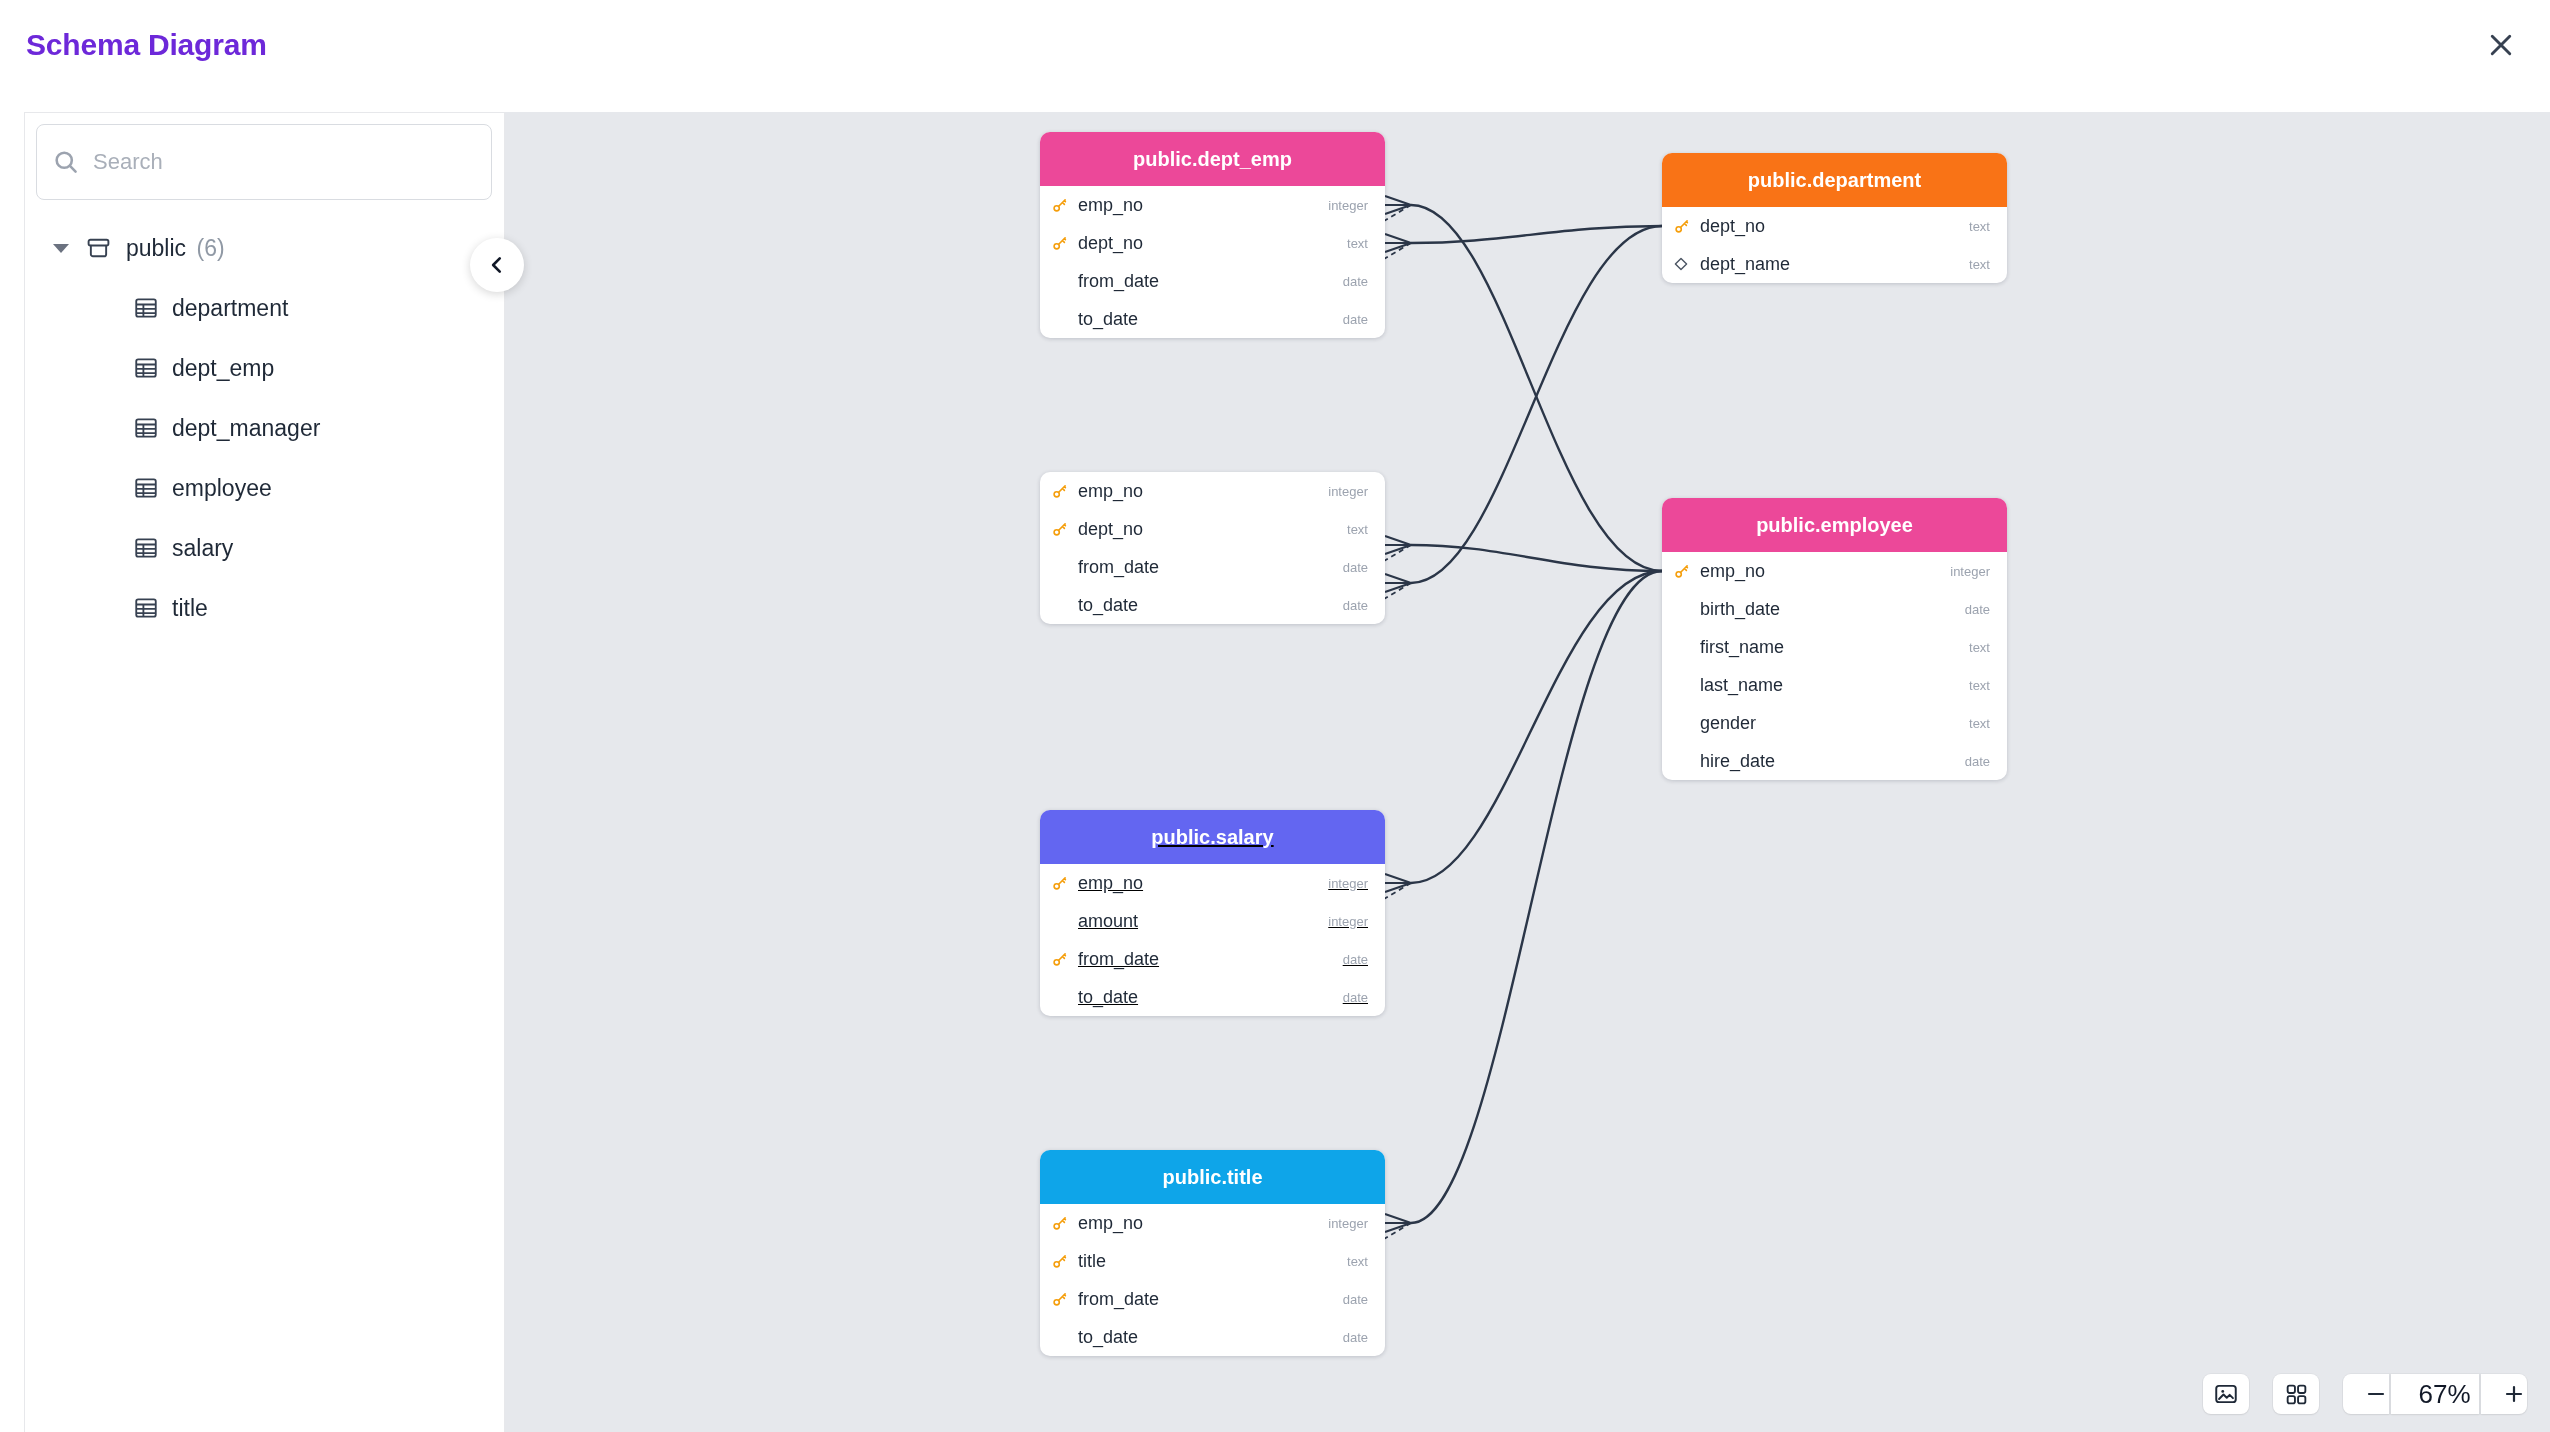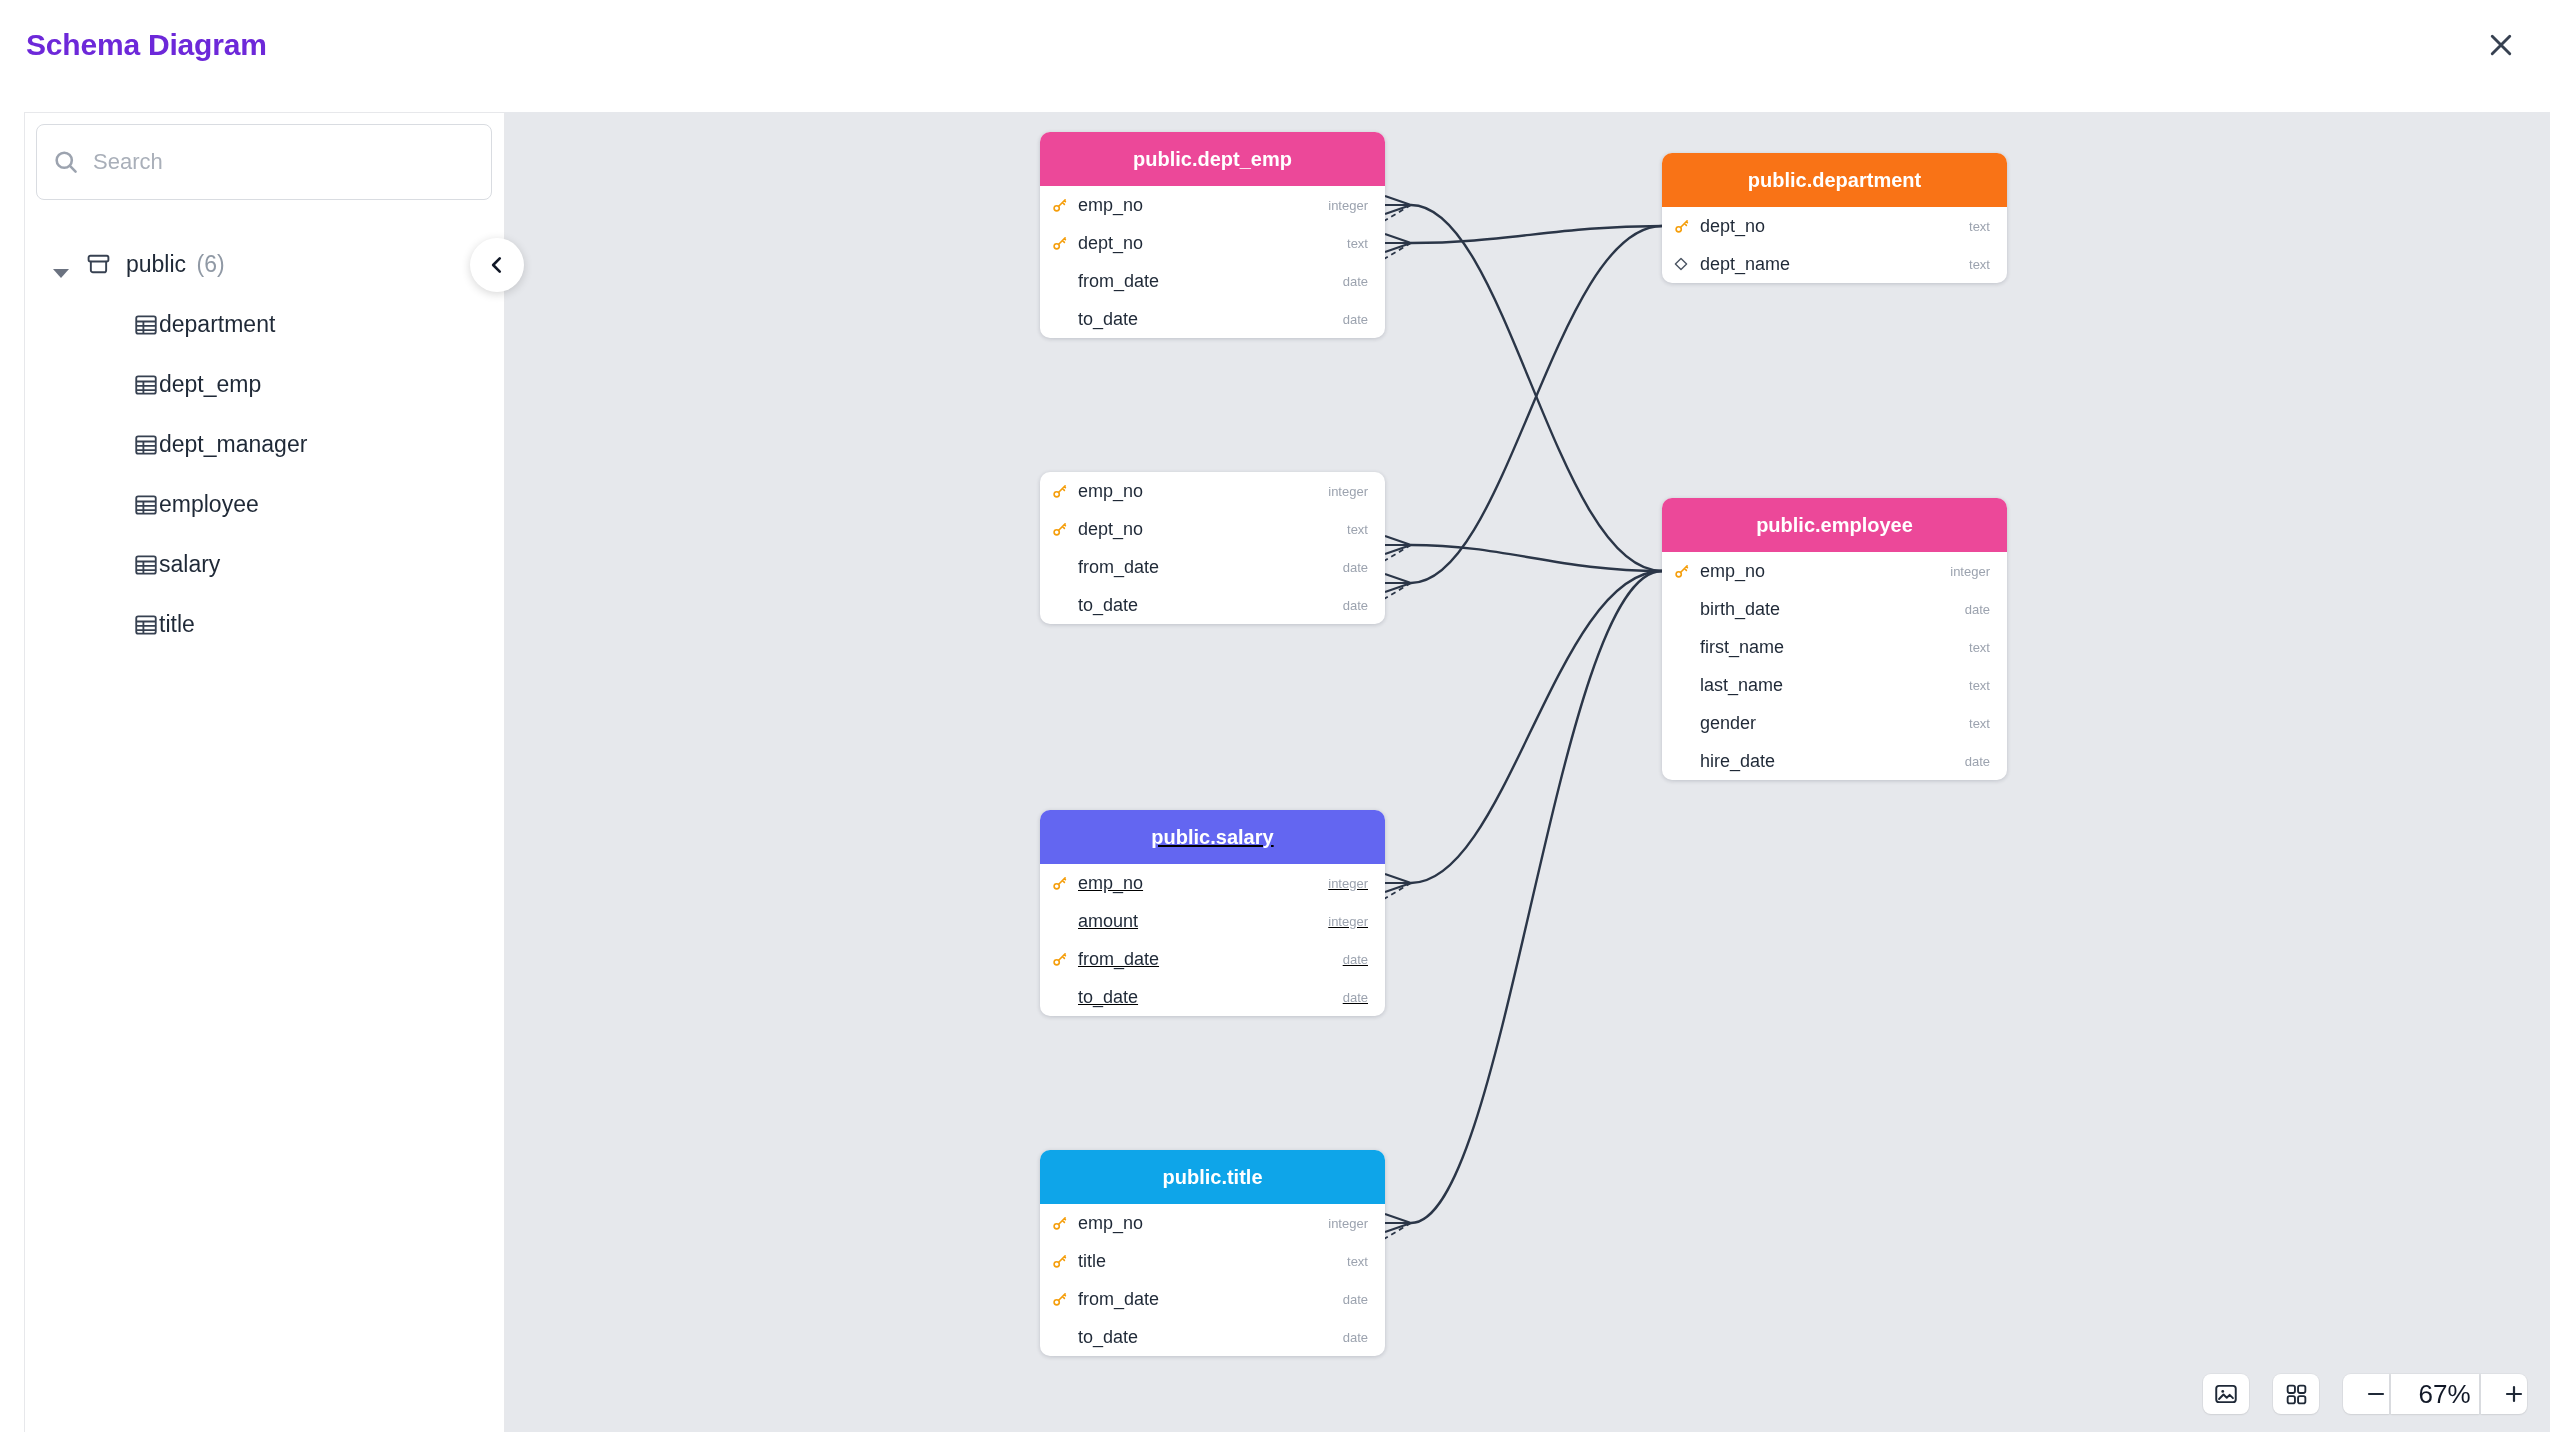--- a/index.html
+++ b/index.html
@@ -19,26 +19,26 @@
   
   .sidebar { position:absolute; left:24px; top:0; bottom:0; width:481px; background:#fff;
     border:1px solid #E7E8EB; border-bottom:none; z-index:3; }
   .search-box { margin:11px 12px 0 11px; height:76px; border:1.5px solid #D9DCE1; border-radius:8px;
     display:flex; align-items:center; padding:0 15px; gap:13px; background:#fff; }
   .search-box input { flex:1; border:none; outline:none; font-size:22px; color:#111827;
     font-family:"Liberation Sans", sans-serif; background:transparent; }
   .search-box input::placeholder { color:#A9AFB9; }
 
   .tree { margin-top:18px; font-size:23px; color:#1F2937; }
-  .tree-row { height:60px; display:flex; align-items:flex-end; cursor:pointer; }
+  .tree-row { height:60px; display:flex; align-items:center; cursor:pointer; }
   .schema-row { padding-left:28px; gap:14px; }
   .caret { width:0; height:0; border-left:8px solid transparent; border-right:8px solid transparent;
     border-top:9px solid #6B7280; margin-right:2px; }
   .schema-count { color:#9099A5; margin-left:4px; }
-  .table-row { padding-left:108px; }
+  .table-row { padding-left:108px; gap:13px; }
 
   
   .collapse-btn { position:absolute; left:470px; top:126px; width:54px; height:54px; border-radius:50%;
     background:#fff; border:none; z-index:6; cursor:pointer; display:flex; align-items:center;
     justify-content:center; box-shadow:0 2px 10px rgba(0,0,0,0.16); }
 
   
   .canvas { position:absolute; left:505px; top:0; right:0; bottom:0; background:#E6E8EC; overflow:hidden; }
   #edges { position:absolute; left:0; top:0; }
 

